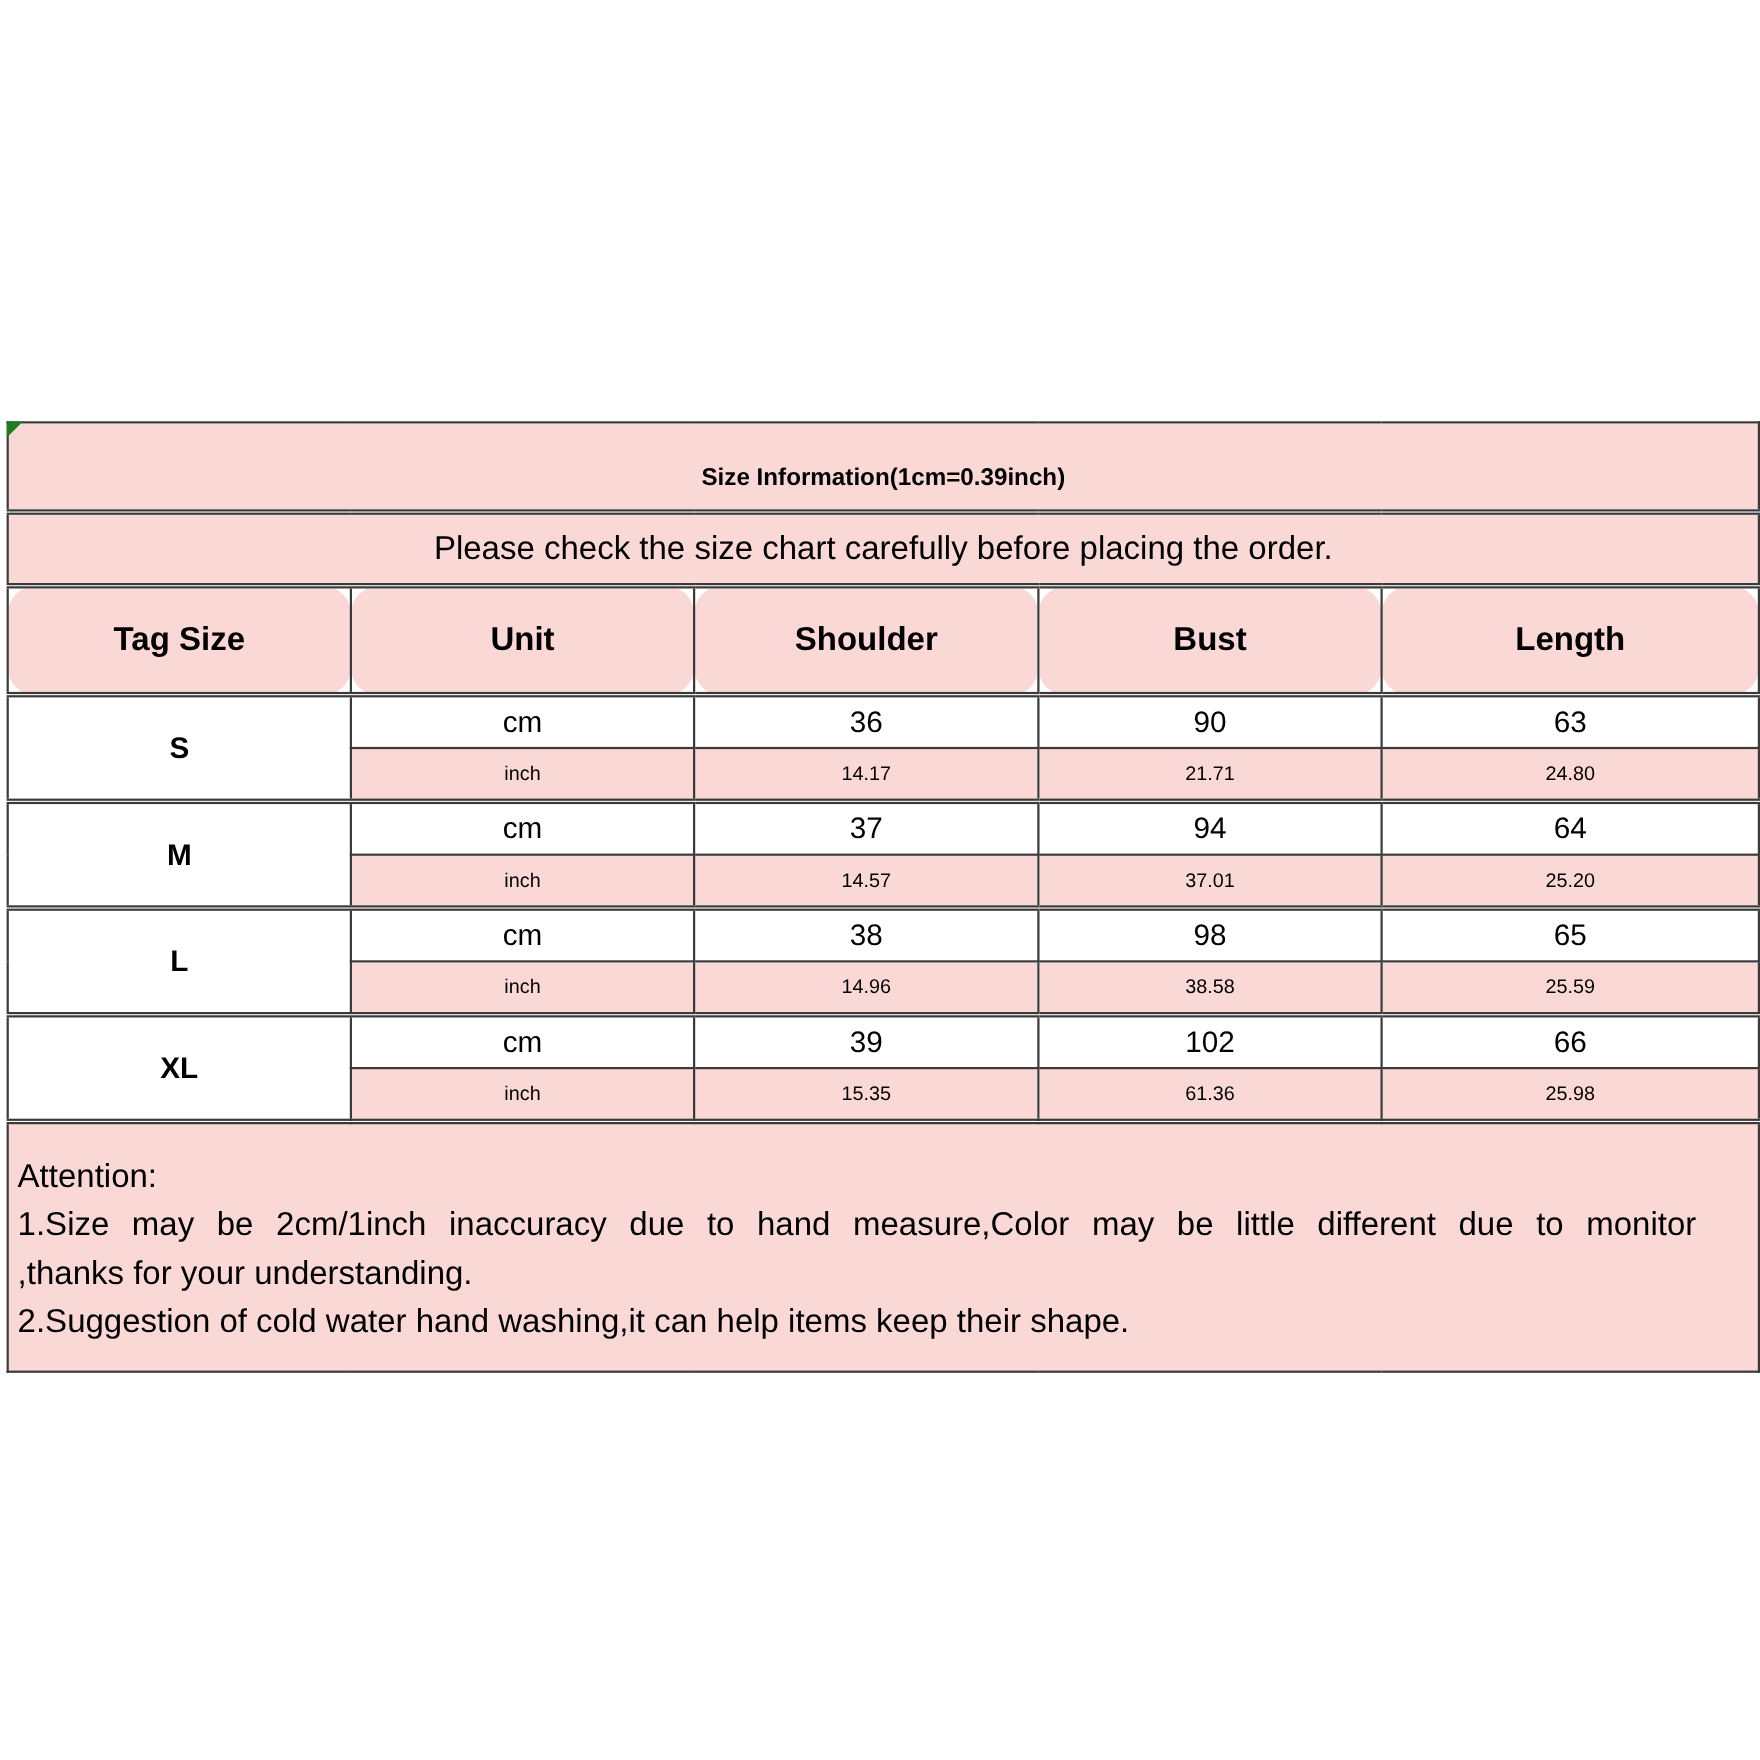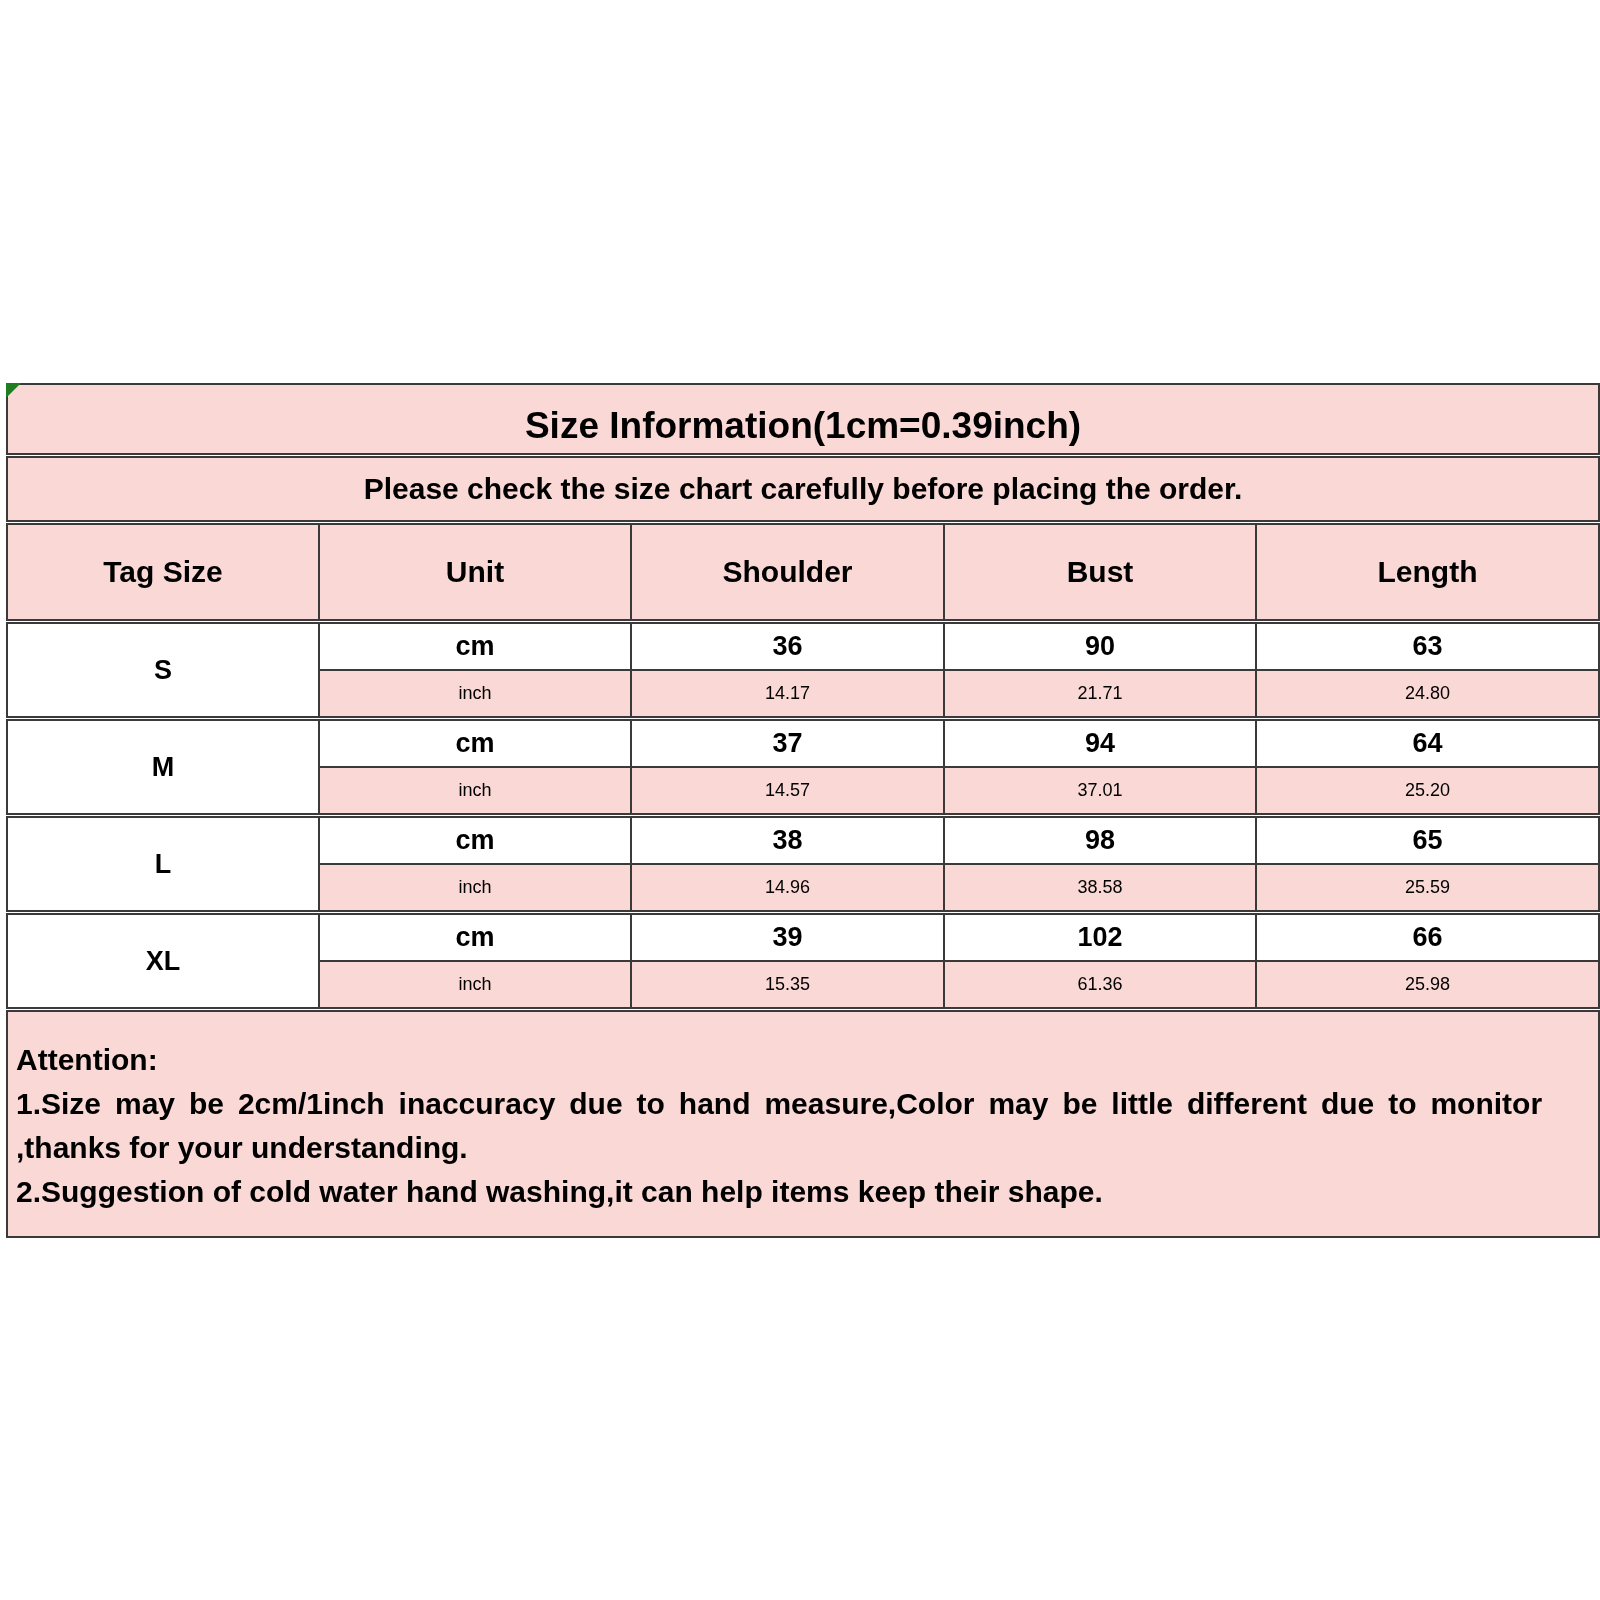--- a/index.html
+++ b/index.html
@@ -22,28 +22,28 @@
   }
   table.size-table{
     border-collapse:collapse;table-layout:fixed;width:1592px;
   }
   td,th{
     border:2px solid var(--border);
     text-align:center;vertical-align:middle;
     padding:0;overflow:hidden;color:var(--text);
   }
   
-  tr.sep td, tr.sep th{border-top:5px double var(--border);font-weight:bold;}
+  tr.sep td, tr.sep th{border-top:5px double var(--border);}
   tr.title-row td{
     height:62px;background:var(--pink);
-    font-size:37px;font-weight:bold;
-    vertical-align:bottom;padding-bottom:6px;
+    font-size:22px;font-weight:bold;
+    vertical-align:bottom;padding-bottom:16px;
   }
   tr.subtitle-row td{height:62px;background:var(--pink);font-size:30px;}
-  tr.header-row th{height:94px;background:var(--pink);font-size:30px;font-weight:bold;}
+  tr.header-row th{height:94px;background:var(--pink);font-size:30px;font-weight:bold;border-radius:25px;}
   td.tag{background:#ffffff;font-size:33px;font-weight:bold;}
   tr.cm-row td{height:45px;background:#ffffff;font-size:27px;}
   tr.inch-row td{height:45px;background:var(--pink);font-size:18px;}
   td.unit{font-size:30px;}
   tr.attention-row td{
     height:198px;background:var(--pink);
     text-align:left;vertical-align:top;
     font-size:30px;line-height:44px;
     padding:26px 56px 0 8px;
   }

